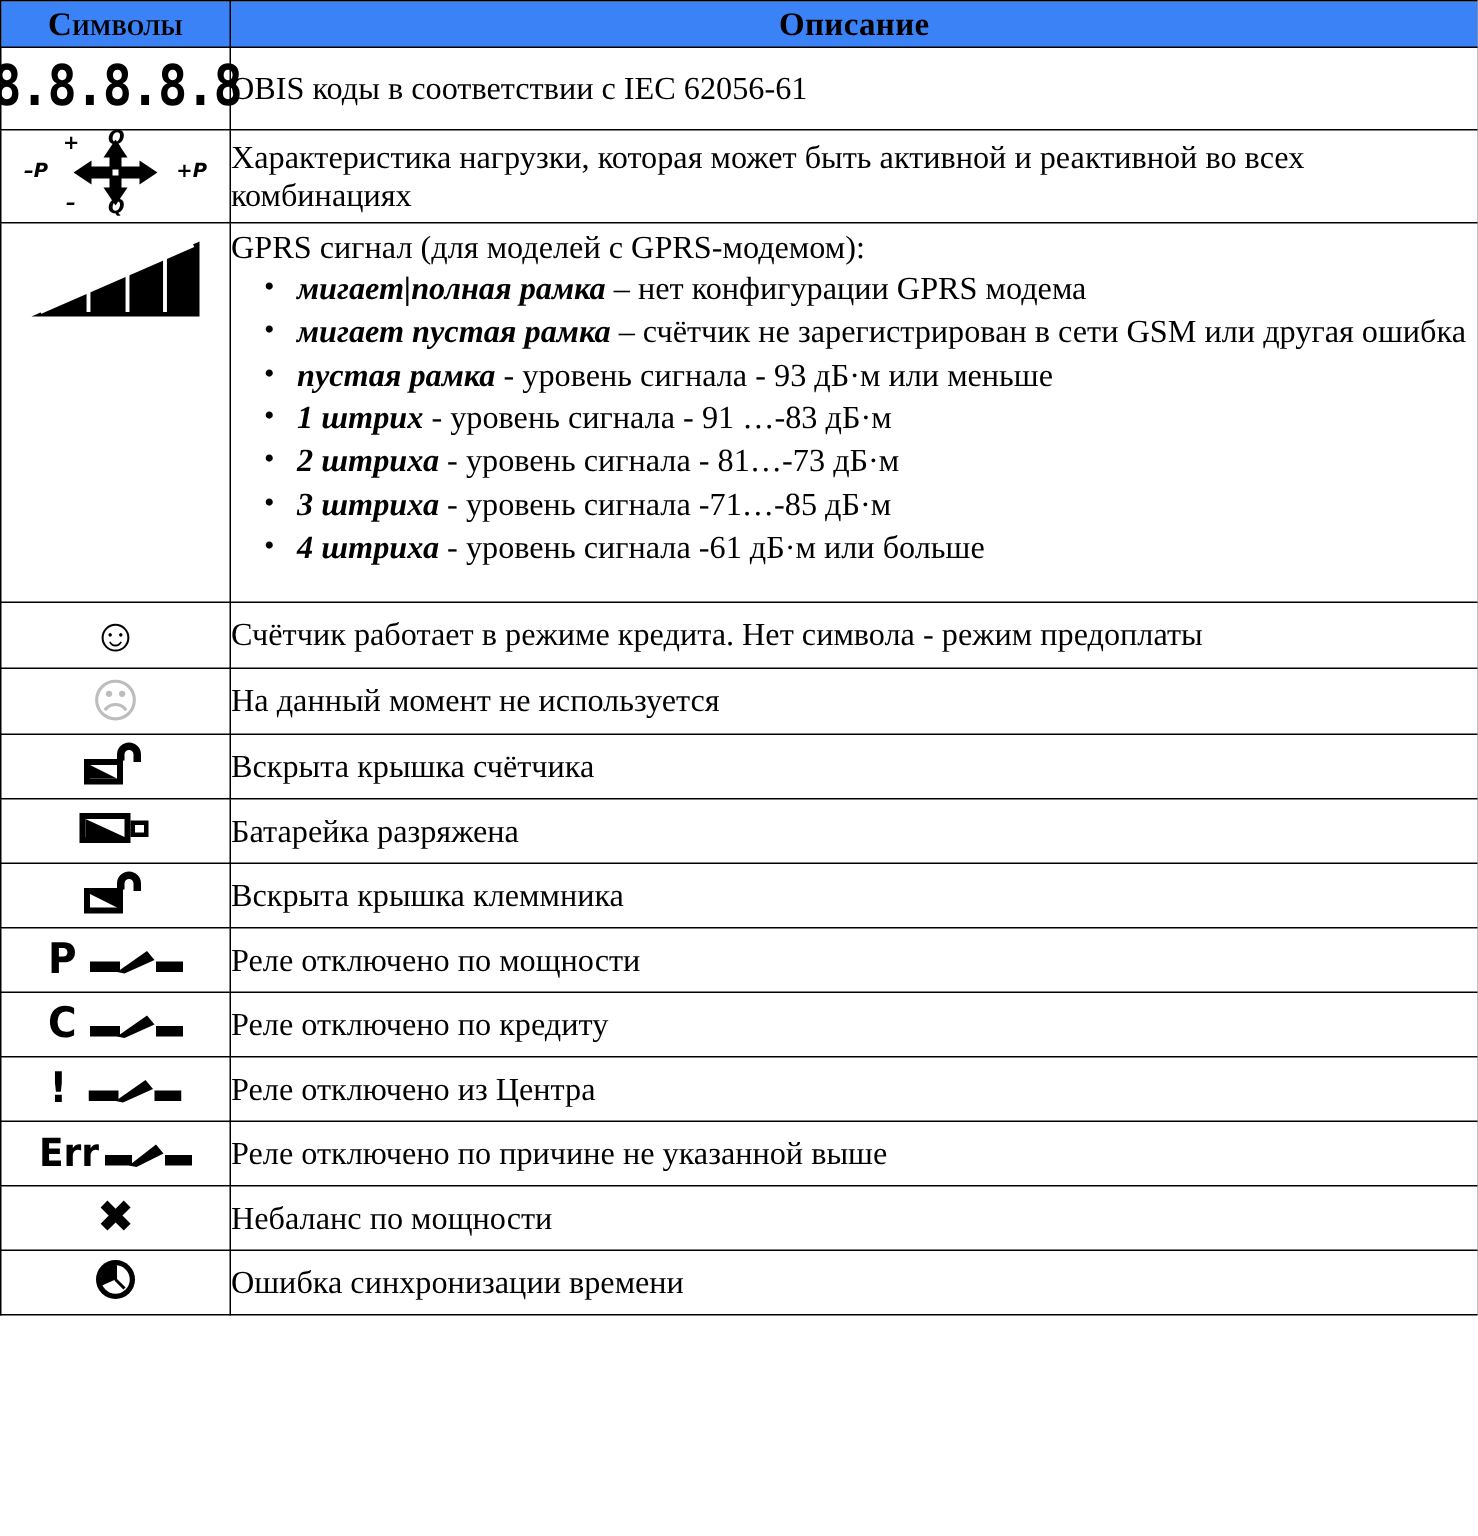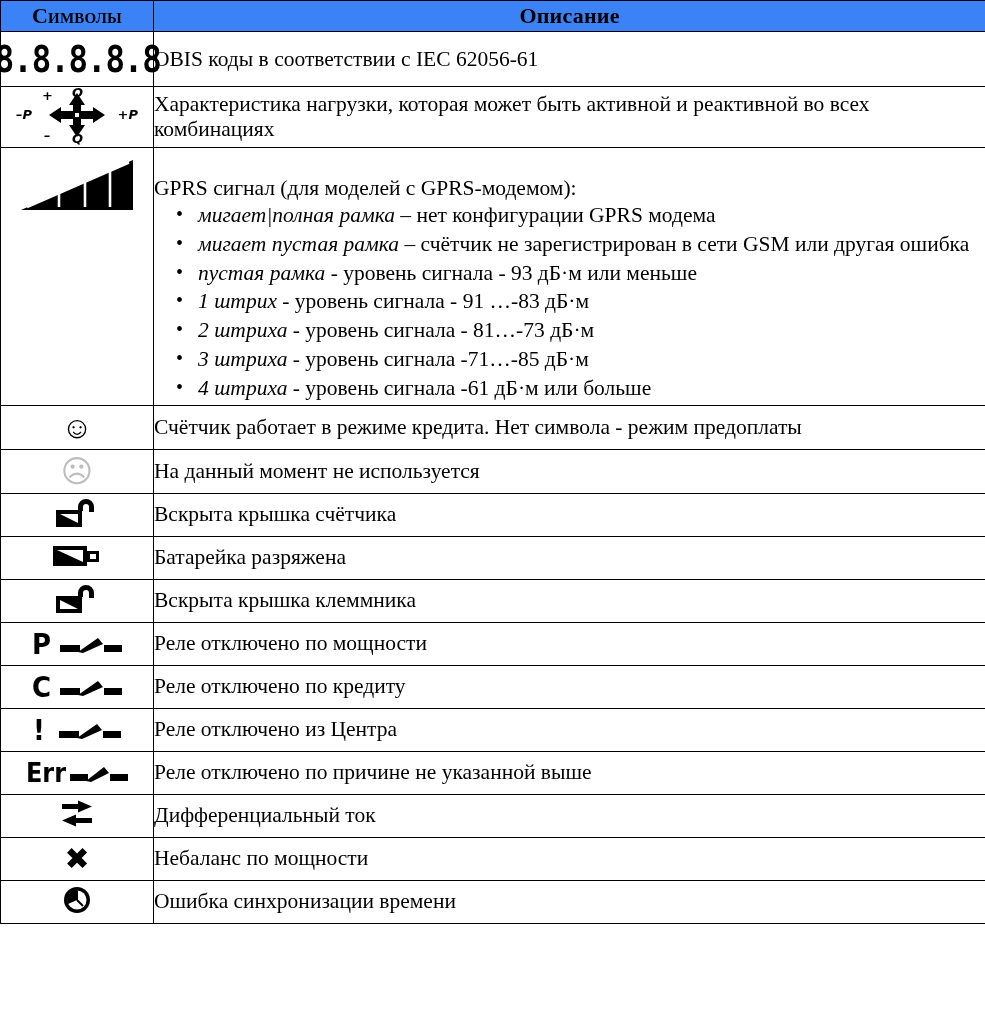--- a/index.html
+++ b/index.html
@@ -43,42 +43,42 @@
     text-align: center;
     vertical-align: middle;
   }
   td.desc-cell {
     padding: 3px 8px 4px 8px;
     font-size: 21.5px;
     line-height: 1.16;
     text-align: left;
     vertical-align: middle;
   }
-  .desc-title { display: block; margin-top: 24px; }
+  .desc-title { display: block; }
 
   ul.gprs-list {
     list-style: none;
     margin: 2px 0 0 0;
     padding: 0;
   }
   ul.gprs-list li {
     position: relative;
     padding-left: 44px;
     margin: 2px 0 3px 0;
     font-size: 21.5px;
     line-height: 1.2;
   }
   ul.gprs-list li::before {
     content: "\2022";
     position: absolute;
     left: 22px;
     top: -1px;
     font-size: 20px;
   }
-  .it { font-style: italic; font-weight: normal; }
+  .it { font-style: italic; font-weight: bold; }
   .just2 { text-align: justify; }
 
   
   .icon-wrap {
     display: inline-block;
     line-height: 0;
   }
 
   
   .obis {
@@ -336,35 +336,20 @@
           <svg width="58" height="20" viewBox="0 0 58 20">
             <rect x="0" y="11" width="18" height="7" fill="#000"></rect>
             <polygon points="16,18 34,4 39,10 21,19" fill="#000"></polygon>
             <rect x="40" y="11" width="18" height="7" fill="#000"></rect>
           </svg>
         </span>
       </td>
       <td class="desc-cell">Реле отключено по причине не указанной выше</td>
     </tr>
 
-    <tr style="height:43px">
-      <td class="sym-cell">
-        <span class="icon-wrap">
-          <svg width="34" height="34" viewBox="0 0 34 34">
-            <g fill="#000">
-              <rect x="2" y="7" width="20" height="5"></rect>
-              <polygon points="18,3.5 32,9.5 18,15.5"></polygon>
-              <rect x="12" y="21" width="20" height="5"></rect>
-              <polygon points="16,17.5 2,23.5 16,29.5"></polygon>
-            </g>
-          </svg>
-        </span>
-      </td>
-      <td class="desc-cell">Дифференциальный ток</td>
-    </tr>
 
     <tr style="height:43px">
       <td class="sym-cell">
         <span class="xmark">✖</span>
       </td>
       <td class="desc-cell">Небаланс по мощности</td>
     </tr>
 
     <tr style="height:43px">
       <td class="sym-cell">

